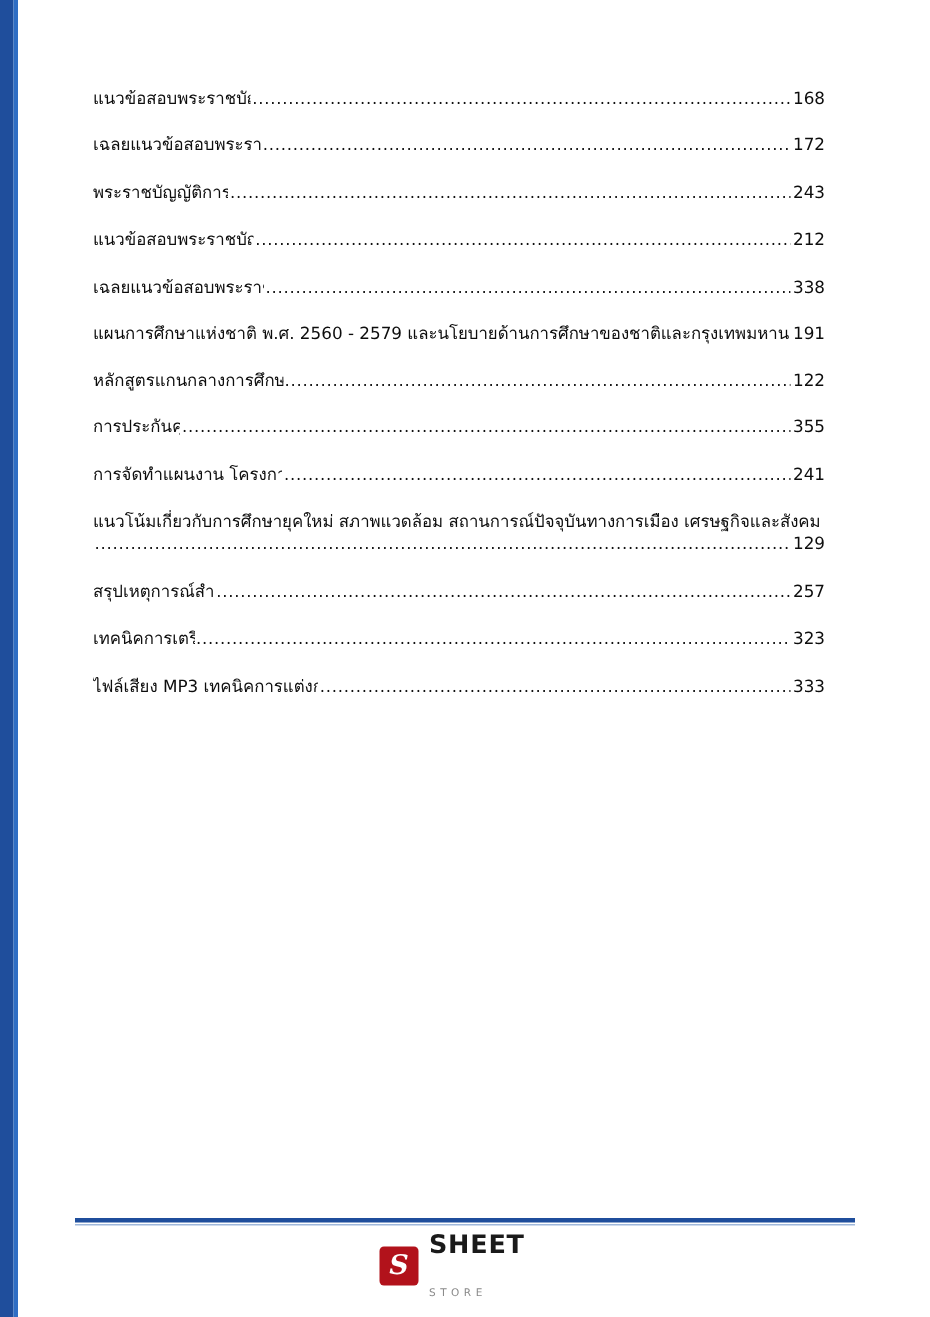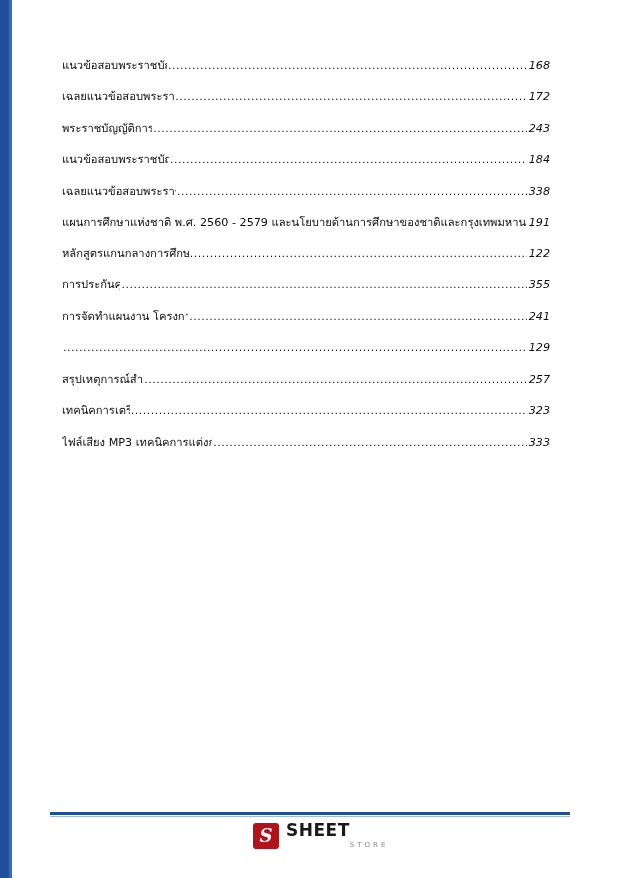--- a/index.html
+++ b/index.html
@@ -76,21 +76,20 @@
     font-size: 11px;
     color: #111;
     margin: 0 1px;
   }
   .toc-page {
     flex: 0 0 auto;
     text-align: right;
     min-width: 22px;
     color: #0d0d0d;
     font-size: 11.2px;
-    font-style: italic;
   }
   .toc-second-line {
     display: flex;
     align-items: baseline;
     width: 100%;
   }
   
   .footer-rule {
     position: absolute;
     left: 50px;
@@ -131,21 +130,21 @@
     justify-content: center;
     color: #ffffff;
     font-family: "DejaVu Serif", "Liberation Serif", serif;
     font-style: italic;
     font-weight: bold;
     font-size: 18px;
     line-height: 1;
   }
   .logo-text {
     display: flex;
-    flex-direction: row;
+    flex-direction: column;
     line-height: 1;
   }
   .logo-word {
     font-family: "DejaVu Sans", "Liberation Sans", sans-serif;
     font-weight: bold;
     font-size: 17px;
     letter-spacing: 0.5px;
     color: #1a1a1a;
   }
   .logo-sub {
@@ -183,21 +182,21 @@
         <div class="toc-row">
           <span class="toc-title">พระราชบัญญัติการพัฒนาเด็กปฐมวัย พ.ศ. 2562</span>
           <span class="toc-dots">................................................................................................................................................................................................................................................</span>
           <span class="toc-page">243</span>
         </div>
       </div>
       <div class="toc-entry">
         <div class="toc-row">
           <span class="toc-title">แนวข้อสอบพระราชบัญญัติการพัฒนาเด็กปฐมวัย พ.ศ. 2562</span>
           <span class="toc-dots">................................................................................................................................................................................................................................................</span>
-          <span class="toc-page">184</span>
+          <span class="toc-page">212</span>
         </div>
       </div>
       <div class="toc-entry">
         <div class="toc-row">
           <span class="toc-title">เฉลยแนวข้อสอบพระราชบัญญัติการพัฒนาเด็กปฐมวัย พ.ศ. 2562</span>
           <span class="toc-dots">................................................................................................................................................................................................................................................</span>
           <span class="toc-page">338</span>
         </div>
       </div>
       <div class="toc-entry">
@@ -222,20 +221,21 @@
         </div>
       </div>
       <div class="toc-entry">
         <div class="toc-row">
           <span class="toc-title">การจัดทำแผนงาน โครงการ กิจกรรม เพื่อส่งเสริมสนุบสนุนการจัดการศึกษา</span>
           <span class="toc-dots">................................................................................................................................................................................................................................................</span>
           <span class="toc-page">241</span>
         </div>
       </div>
       <div class="toc-entry wrap">
+        <div>แนวโน้มเกี่ยวกับการศึกษายุคใหม่ สภาพแวดล้อม สถานการณ์ปัจจุบันทางการเมือง เศรษฐกิจและสังคม</div>
         <div class="toc-second-line">
           <span class="toc-dots">................................................................................................................................................................................................................................................</span>
           <span class="toc-page">129</span>
         </div>
       </div>
       <div class="toc-entry">
         <div class="toc-row">
           <span class="toc-title">สรุปเหตุการณ์สำคัญปัจจุบัน ความรู้รอบตัว</span>
           <span class="toc-dots">................................................................................................................................................................................................................................................</span>
           <span class="toc-page">257</span>

